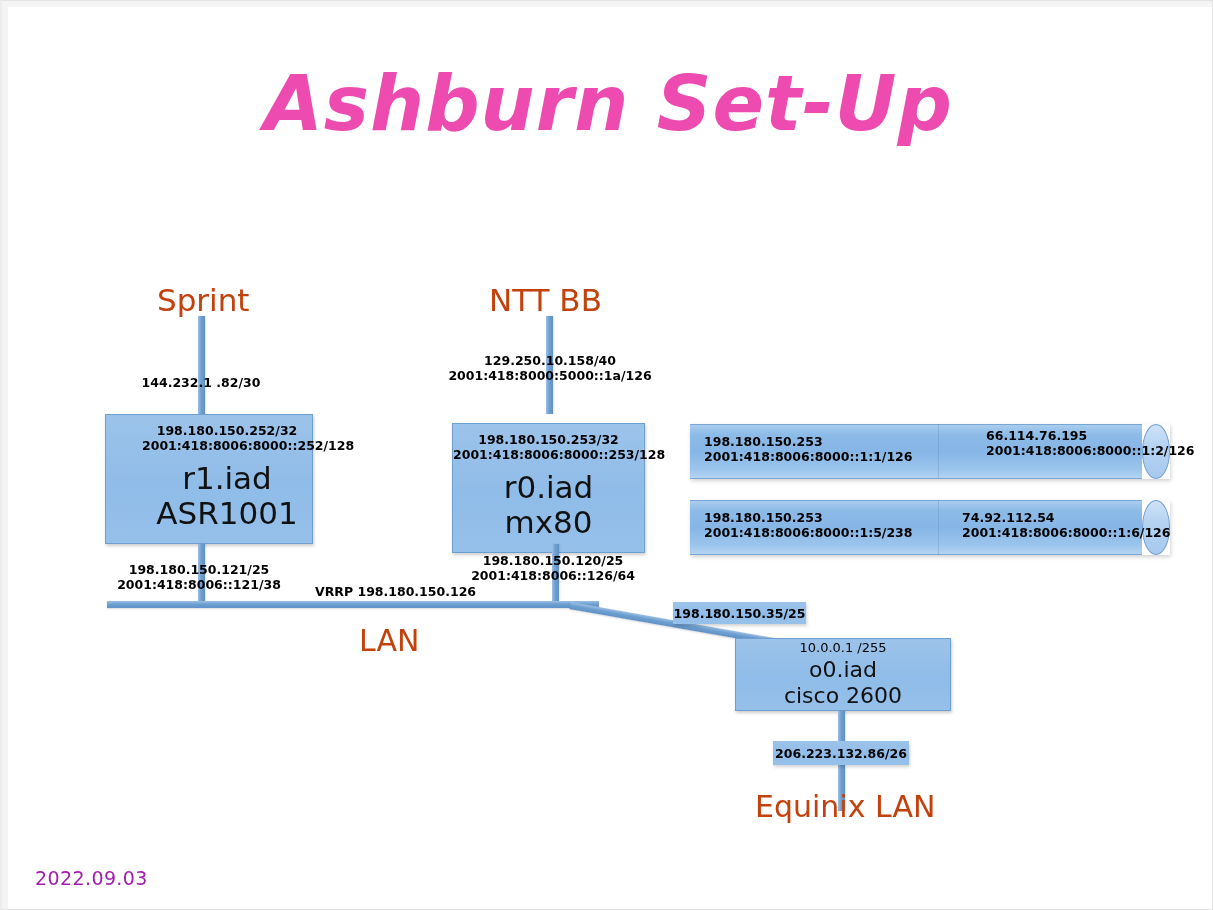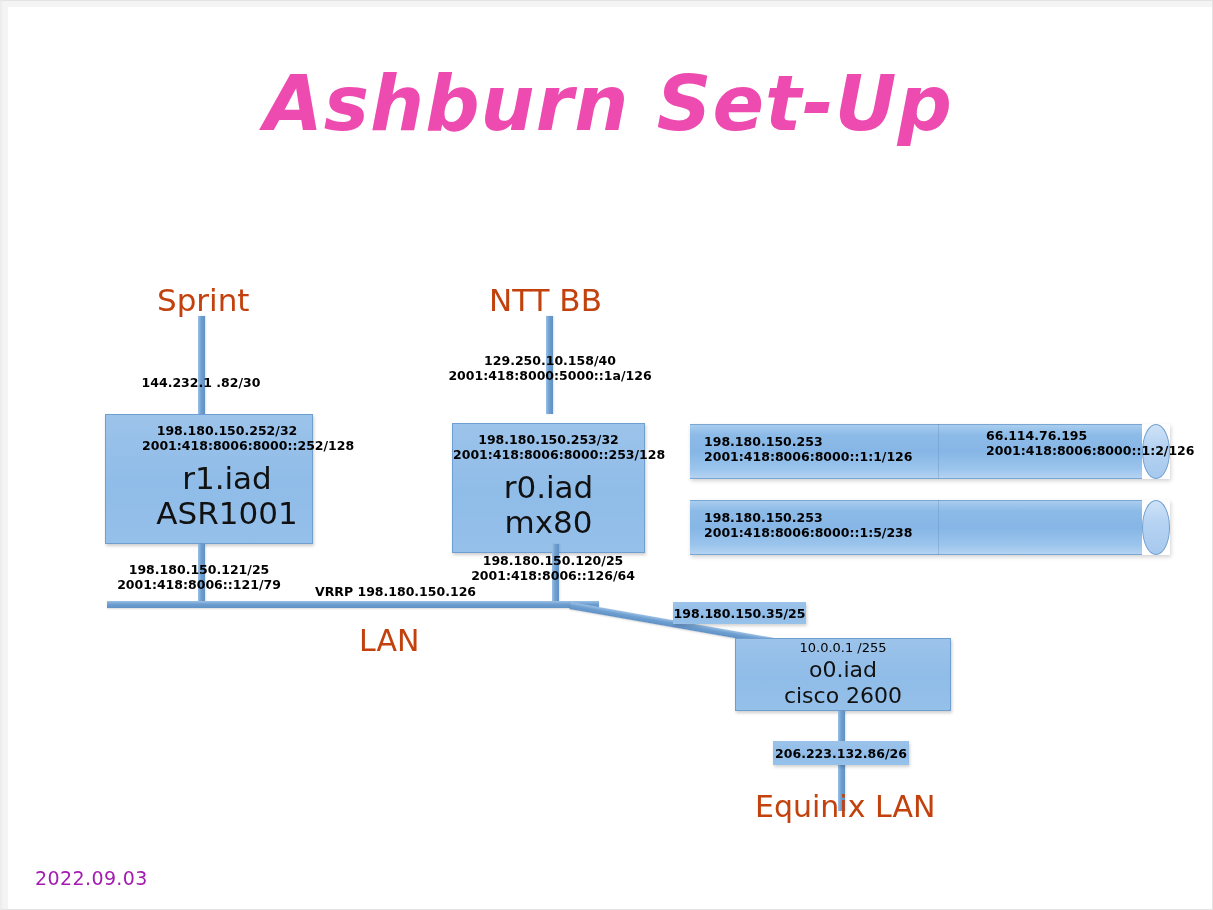--- a/index.html
+++ b/index.html
@@ -221,21 +221,21 @@
     </div>
     <div class="devname">
       <div>r1.iad</div>
       <div>ASR1001</div>
     </div>
   </div>
 
   <div class="vline" style="left:196px; top:543px; height:59px;"></div>
   <div class="ip" style="left:62px; top:561px; width:270px;">
     <div>198.180.150.121/25</div>
-    <div>2001:418:8006::121/79</div>
+    <div>2001:418:8006::121/38</div>
   </div>
 
   <div class="devbox" style="left:450px; top:422px; width:193px; height:130px;">
     <div class="devip">
       <div>198.180.150.253/32</div>
       <div>2001:418:8006:8000::253/128</div>
     </div>
     <div class="devname">
       <div>r0.iad</div>
       <div>mx80</div>
@@ -263,20 +263,24 @@
   </div>
 
   <div class="cylinder" style="left:688px; top:499px; width:480px; height:55px;">
     <div class="cyl-body" style="width:452px;"></div>
     <div class="cyl-seam" style="left:248px;"></div>
     <div class="cyl-cap" style="width:28px;"></div>
     <div class="cyl-text" style="left:14px; top:10px;">
       <div>198.180.150.253</div>
       <div>2001:418:8006:8000::1:5/238</div>
     </div>
+    <div class="cyl-text" style="left:272px; top:10px;">
+      <div>74.92.112.54</div>
+      <div>2001:418:8006:8000::1:6/126</div>
+    </div>
   </div>
 
   <div class="hline" style="left:105px; top:600px; width:492px;"></div>
   <div class="ip" style="left:313px; top:583px; width:200px; text-align:left;">VRRP 198.180.150.126</div>
   <div class="hand" style="left:357px; top:622px; font-size:30px;">LAN</div>
 
   <div class="diagline" style="left:568px; top:601px; width:250px; transform: rotate(10deg);"></div>
 
   <div class="iptag" style="left:671px; top:601px; width:133px; height:22px;">198.180.150.35/25</div>
 

